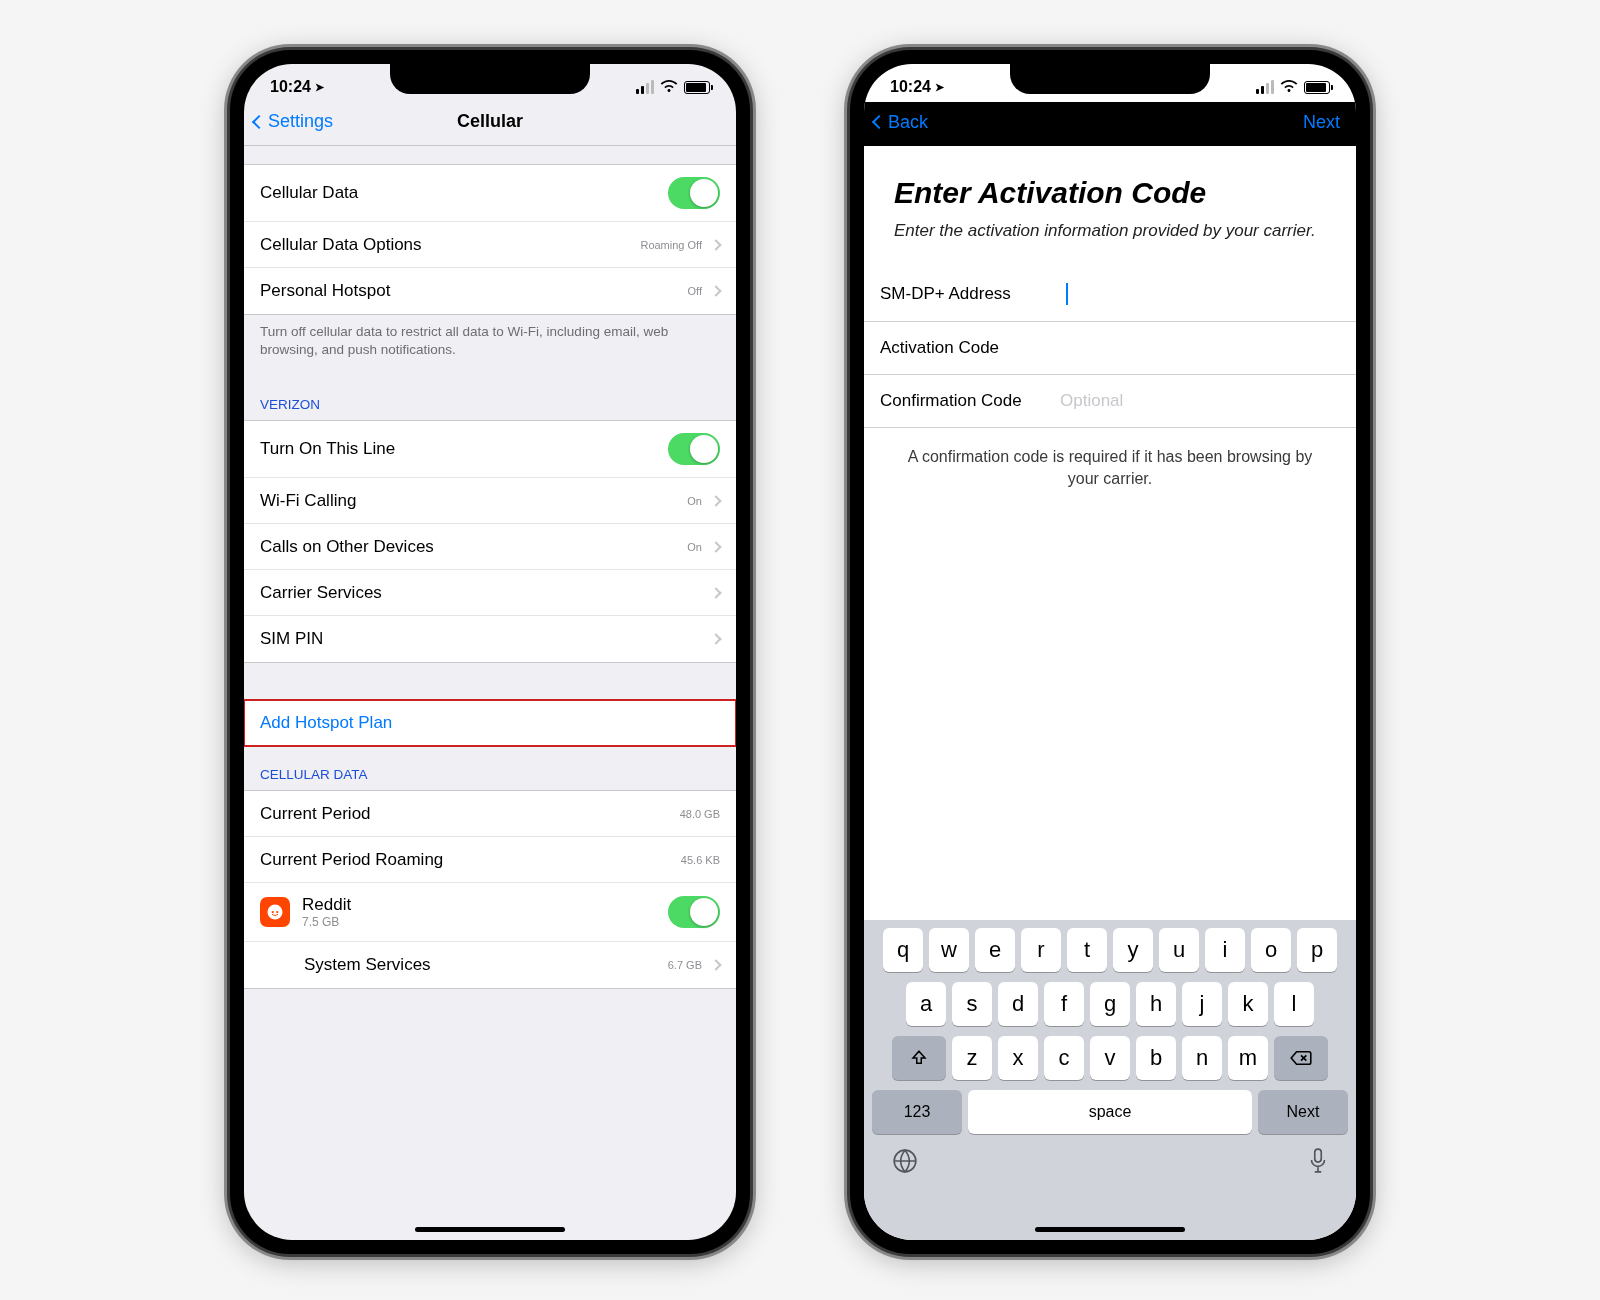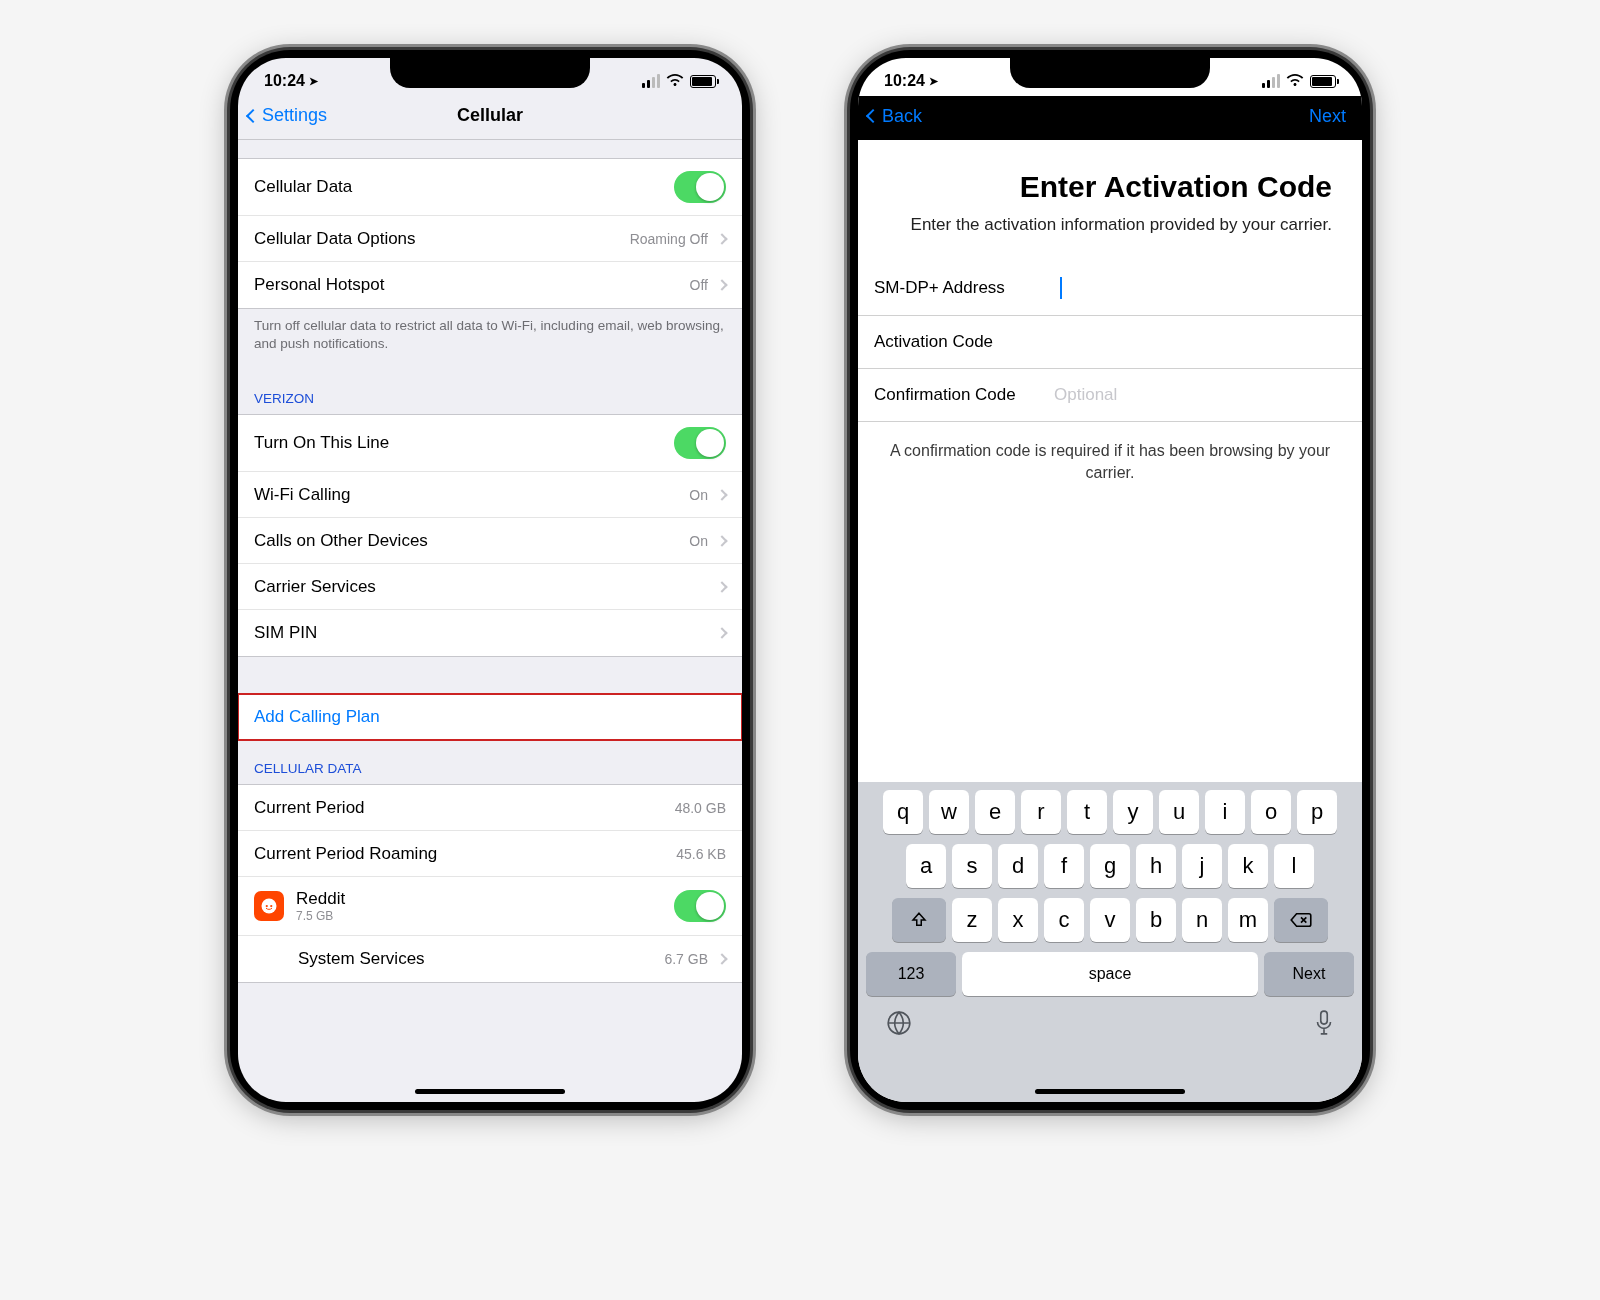--- a/index.html
+++ b/index.html
@@ -8,24 +8,24 @@
     font-family: -apple-system, BlinkMacSystemFont, "Helvetica Neue", Arial, sans-serif;
     display: flex;
     justify-content: center;
     gap: 100px;
     padding: 50px 40px;
     width: 1600px;
     height: 1300px;
   }
   .phone {
     width: 520px;
-    height: 1060px;
+    height: 1204px;
     background: #000;
     border-radius: 60px;
-    padding: 8px;
+    padding: 14px;
     box-shadow: 0 0 0 3px #3a3a3a, 0 0 0 6px #888, 0 5px 30px rgba(0,0,0,0.3);
     position: relative;
   }
   .screen {
     width: 100%;
     height: 100%;
     background: #efeff4;
     border-radius: 48px;
     overflow: hidden;
     position: relative;
@@ -114,21 +114,21 @@
     display: flex;
     align-items: center;
     padding: 12px 16px;
     border-bottom: 0.5px solid #e5e5e5;
     font-size: 17px;
     background: #fff;
     min-height: 46px;
   }
   .row:last-child { border-bottom: none; }
   .row-label { flex: 1; color: #000; }
-  .row-value { color: #8e8e93; font-size: 14px; }
+  .row-value { color: #8e8e93; font-size: 11px; }
   .row .chevron-right { margin-left: 10px; }
   .row.blue .row-label { color: #007aff; }
   .row.indent { padding-left: 60px; }
   .row.highlighted { outline: 2.5px solid #c22; outline-offset: -1px; }
   .footer-text {
     font-size: 13.5px;
     color: #6d6d72;
     padding: 8px 16px 18px;
     line-height: 1.35;
   }
@@ -160,21 +160,21 @@
     margin-right: 12px;
     display: flex;
     align-items: center;
     justify-content: center;
     font-size: 20px;
   }
   .app-info { display: flex; flex-direction: column; flex: 1; }
   .app-name { font-size: 17px; }
   .app-size { font-size: 12px; color: #8e8e93; }
   
-  .activation-header { text-align: right; padding: 30px 30px 24px; }
+  .activation-header { text-align: left; padding: 30px 30px 24px; font-style: italic; }
   .activation-title { font-size: 30px; font-weight: 700; margin-bottom: 10px; }
   .activation-sub { font-size: 17px; color: #222; line-height: 1.35; }
   .input-row {
     display: flex;
     align-items: center;
     padding: 16px 16px;
     border-bottom: 0.5px solid #d0d0d0;
     font-size: 17px;
   }
   .input-row:first-of-type { border-top: 0.5px solid #d0d0d0; }
@@ -328,21 +328,21 @@
         </div>
         <div class="row">
           <span class="row-label">SIM PIN</span>
           <span class="chevron-right"></span>
         </div>
       </div>
 
       <div class="spacer"></div>
       <div class="section-group">
         <div class="row blue highlighted">
-          <span class="row-label">Add Calling Plan</span>
+          <span class="row-label">Add Hotspot Plan</span>
         </div>
       </div>
 
       <div class="header-text">CELLULAR DATA</div>
       <div class="section-group">
         <div class="row">
           <span class="row-label">Current Period</span>
           <span class="row-value">48.0 GB</span>
         </div>
         <div class="row">

